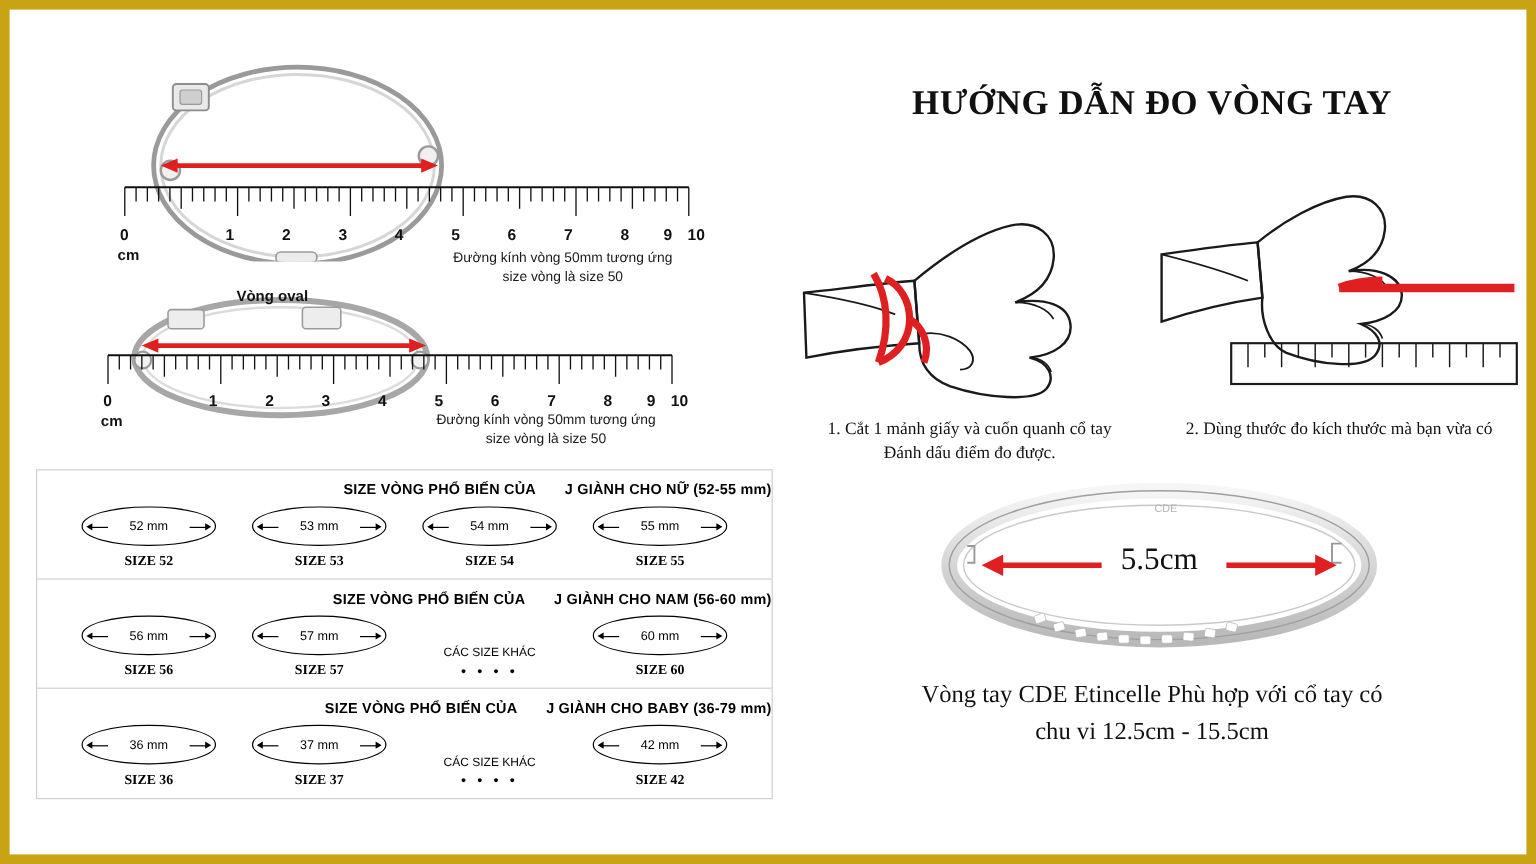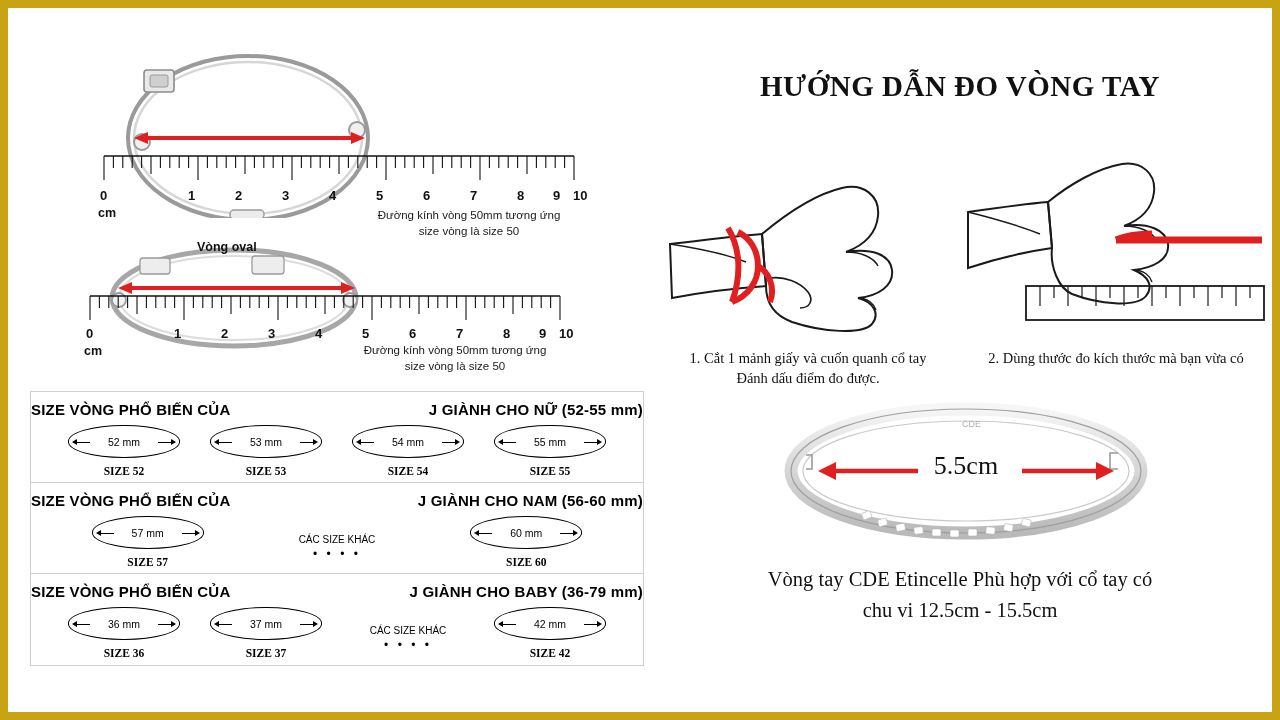--- a/index.html
+++ b/index.html
@@ -63,35 +63,35 @@
   }
   .size-group {
     position: relative;
     border-bottom: 1px solid #cfcfcf;
     height: 91px;
     box-sizing: border-box;
   }
   .size-group:last-child { border-bottom: none; }
   .sg-head {
     display: flex;
-    justify-content: space-between;
+    justify-content: flex-end;
     align-items: baseline;
     gap: 24px;
     padding-top: 9px;
     font-family: "Liberation Sans", sans-serif;
     font-weight: bold;
-    font-size: 15px;
+    font-size: 12px;
     letter-spacing: .2px;
     color: #000;
   }
   .sg-head .b { font-weight: bold; }
   .sg-row {
     display: flex;
     justify-content: space-around;
-    align-items: center;
+    align-items: flex-end;
     padding: 7px 22px 0 22px;
   }
   .sg-cell {
     width: 120px;
     text-align: center;
   }
   .oval {
     width: 110px;
     height: 31px;
     margin: 0 auto;
@@ -424,20 +424,28 @@
 
       <div class="size-group">
         <div class="sg-head">
           <span>SIZE VÒNG PHỔ BIẾN CỦA</span>
           <span class="b">J GIÀNH CHO NAM (56-60 mm)</span>
         </div>
         <div class="sg-row">
           <div class="sg-cell">
             <div class="oval">
               <span class="tick-l"></span>
+              <span class="oval-inner">56 mm</span>
+              <span class="tick-r"></span>
+            </div>
+            <div class="sg-label">SIZE 56</div>
+          </div>
+          <div class="sg-cell">
+            <div class="oval">
+              <span class="tick-l"></span>
               <span class="oval-inner">57 mm</span>
               <span class="tick-r"></span>
             </div>
             <div class="sg-label">SIZE 57</div>
           </div>
           <div class="sg-cell">
             <div class="other-sizes">
               <div>CÁC SIZE KHÁC</div>
               <div class="dots">• • • •</div>
             </div>

